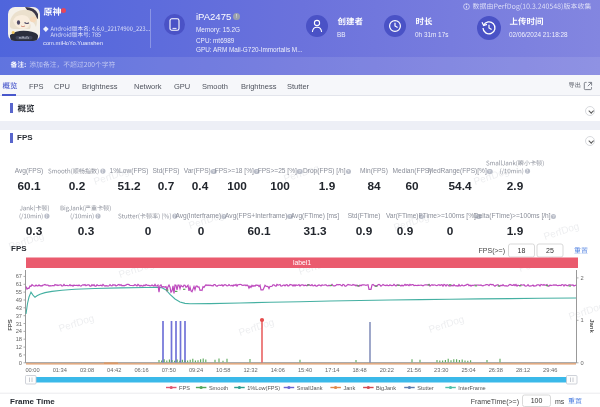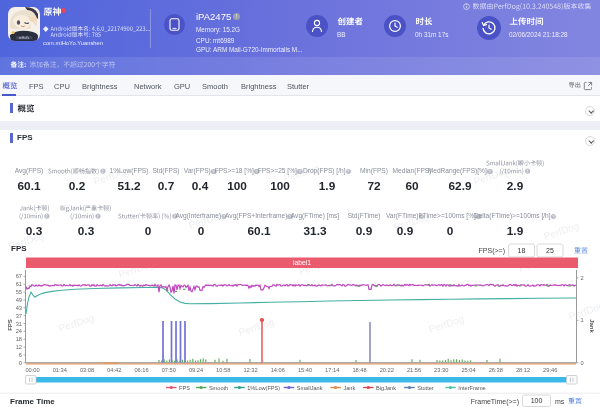--- a/index.html
+++ b/index.html
@@ -325,29 +325,29 @@
 <div class="mc" style="left:280px">
     <div class="ml" style="top:167px">FPS&gt;=25 [%]<i>?</i></div>
     <div class="mv" style="top:179px">100</div>
   </div>
 <div class="mc" style="left:327px">
     <div class="ml" style="top:167px">Drop(FPS) [/h]<i>?</i></div>
     <div class="mv" style="top:179px">1.9</div>
   </div>
 <div class="mc" style="left:374px">
     <div class="ml" style="top:167px">Min(FPS)</div>
-    <div class="mv" style="top:179px">72</div>
+    <div class="mv" style="top:179px">84</div>
   </div>
 <div class="mc" style="left:412px">
     <div class="ml" style="top:167px">Median(FPS)</div>
     <div class="mv" style="top:179px">60</div>
   </div>
 <div class="mc" style="left:460px">
     <div class="ml" style="top:167px">MedRange(FPS)[%]<i>?</i></div>
-    <div class="mv" style="top:179px">62.9</div>
+    <div class="mv" style="top:179px">54.4</div>
   </div>
 <svg class="abs" style="left:482.9px;top:159px" width="64" height="18" viewBox="0 0 64 18">
     <g fill="#8a8e99">
       <use href="#q2" transform="translate(3.0,6.3) scale(0.00620,-0.00620)"></use>
       <use href="#q3" transform="translate(6.6,6.3) scale(0.00620,-0.00620)"></use>
       <use href="#q14" transform="translate(12.3,6.3) scale(0.00620,-0.00620)"></use>
       <use href="#q15" transform="translate(15.7,6.3) scale(0.00620,-0.00620)"></use>
       <use href="#q15" transform="translate(17.4,6.3) scale(0.00620,-0.00620)"></use>
       <use href="#q16" transform="translate(19.0,6.3) scale(0.00620,-0.00620)"></use>
       <use href="#q14" transform="translate(22.3,6.3) scale(0.00620,-0.00620)"></use>

